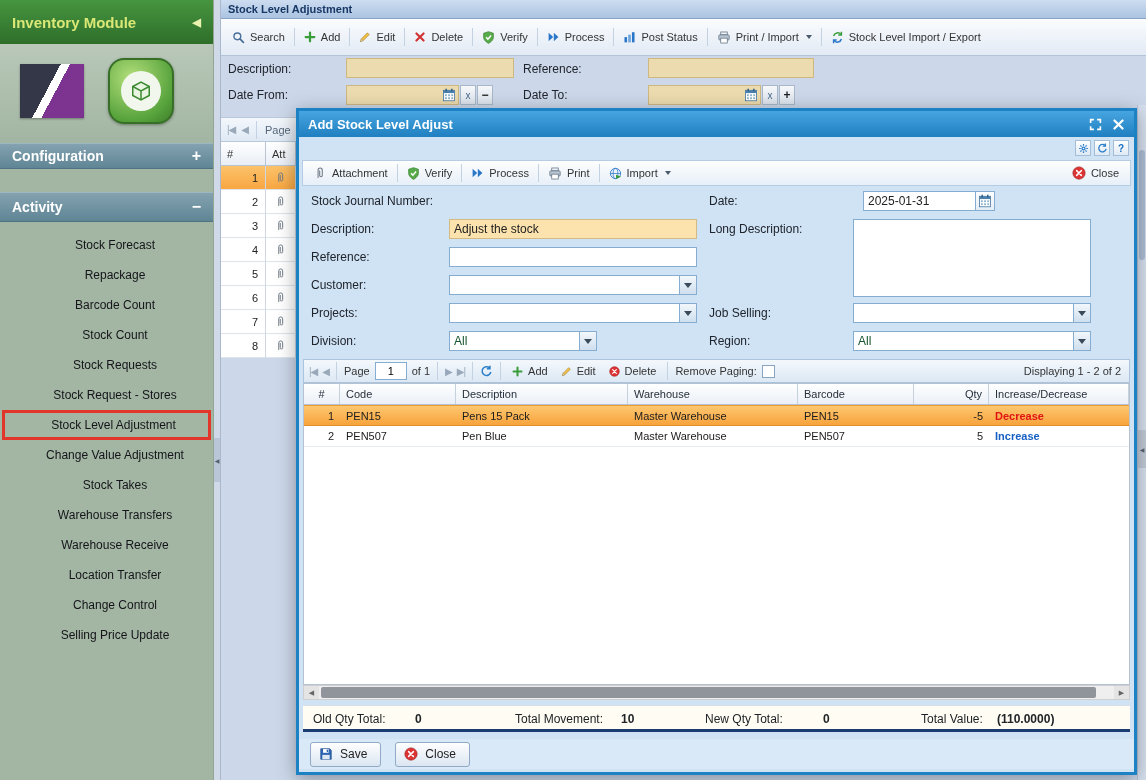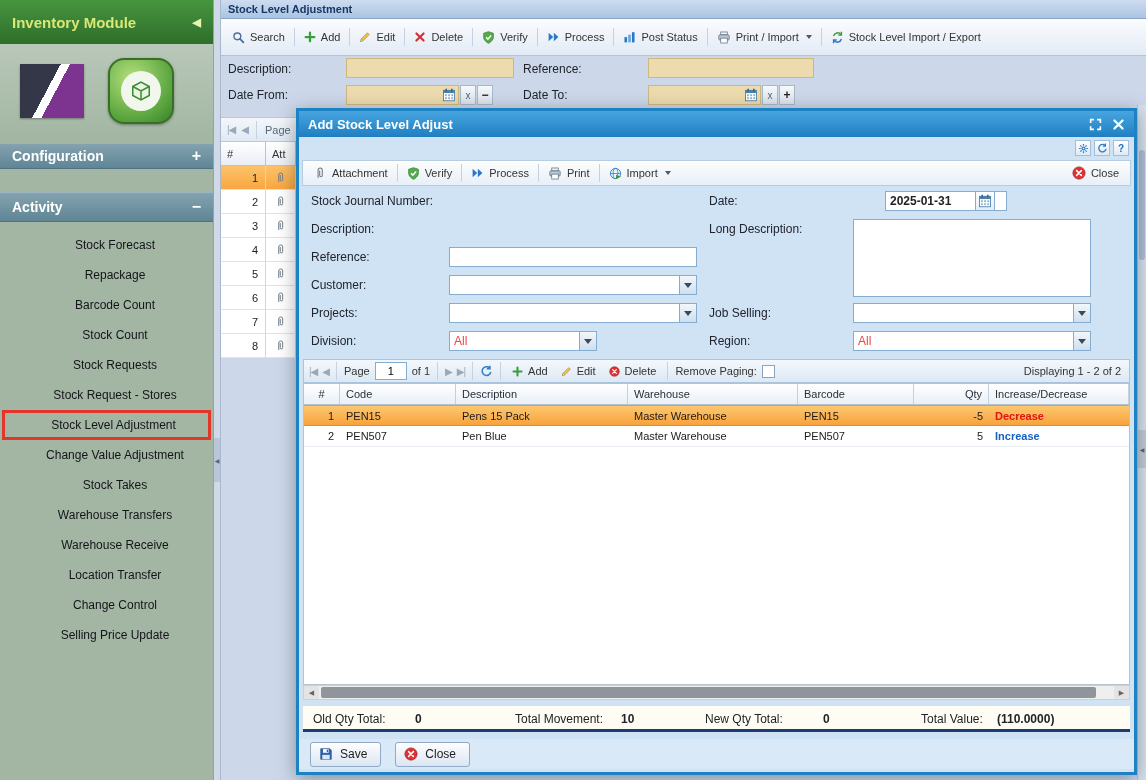--- a/index.html
+++ b/index.html
@@ -49,21 +49,21 @@
   .d-title-icons{margin-left:auto;display:flex;align-items:center;gap:10px;}
   .d-title-icons span{cursor:pointer;display:flex;}
   .d-mini-icons{position:absolute;right:5px;top:29px;display:flex;gap:3px;}
   .sq-ico{width:16px;height:16px;background:linear-gradient(#ffffff,#dfeaf4);border:1px solid #a3bed6;box-sizing:border-box;display:flex;align-items:center;justify-content:center;font-size:10px;color:#1d6fc0;font-weight:bold;cursor:pointer;}
   .d-toolbar{position:absolute;left:3px;top:49px;width:829px;height:26px;background:linear-gradient(#fdfefe,#e7eff8);border:1px solid #b5cce2;box-sizing:border-box;display:flex;align-items:center;padding:0 4px;}
   .d-label{position:absolute;font-size:12px;color:#20242c;}
   .txt{position:absolute;height:20px;background:#fff;border:1px solid #85add1;box-sizing:border-box;font-size:12px;font-family:"Liberation Sans",sans-serif;padding:0 4px;color:#222;}
   input.txt{outline:none;}
   .txt.orange{background:#fce2ac;border-color:#d3ba83;}
   .combo{position:absolute;height:20px;display:flex;box-sizing:border-box;}
-  .combo-text{flex:1;background:#fff;border:1px solid #85add1;border-right:none;box-sizing:border-box;font-size:12px;display:flex;align-items:center;padding:0 4px;color:#ef4444;}
+  .combo-text{flex:1;background:#fff;border:1px solid #85add1;border-right:none;box-sizing:border-box;font-size:12px;display:flex;align-items:center;padding:0 4px;color:#14532d;}
   .combo-btn{width:18px;background:linear-gradient(#f2f7fb,#cfdfee);border:1px solid #85add1;box-sizing:border-box;display:flex;align-items:center;justify-content:center;cursor:pointer;}
   .tri{width:0;height:0;border-left:4px solid transparent;border-right:4px solid transparent;border-top:5px solid #3a4a5a;}
   .cal-btn{position:absolute;width:20px;height:20px;background:linear-gradient(#ffffff,#e3edf6);border:1px solid #85add1;box-sizing:border-box;display:flex;align-items:center;justify-content:center;cursor:pointer;}
   textarea.big{position:absolute;background:#fff;border:1px solid #85add1;box-sizing:border-box;resize:none;font-family:"Liberation Sans",sans-serif;font-size:12px;outline:none;}
   .d-pager{position:absolute;left:4px;top:248px;width:827px;height:24px;background:linear-gradient(#f3f8fc,#dce8f4);border:1px solid #a9c4dc;box-sizing:border-box;display:flex;align-items:center;padding:0 5px;font-size:11px;color:#333;gap:5px;}
   .pgin{width:30px;height:16px;border:1px solid #85add1;font-size:11px;text-align:center;font-family:"Liberation Sans",sans-serif;outline:none;padding:0;}
   .chk{width:13px;height:13px;background:#fff;border:1px solid #8aa4c0;display:inline-block;box-sizing:border-box;cursor:pointer;}
   .d-grid-head{position:absolute;left:4px;top:272px;width:827px;height:22px;display:flex;background:linear-gradient(#ffffff,#eaf0f7);border:1px solid #b4c2d2;box-sizing:border-box;}
   .gh{border-right:1px solid #c6d1de;box-sizing:border-box;font-size:11px;color:#26303c;display:flex;align-items:center;padding:0 6px;}
   .d-grid-body{position:absolute;left:4px;top:294px;width:827px;height:280px;background:#fff;border:1px solid #b4c2d2;border-top:none;box-sizing:border-box;}
@@ -477,28 +477,29 @@
       <div class="tb-btn" style="margin-left:auto">
         <svg width="14" height="14">
             <use href="#i-redcirc"></use>
           </svg>
         <span>Close</span>
       </div>
     </div>
 
     <div class="d-label" style="left:12px;top:83px">Stock Journal Number:</div>
     <div class="d-label" style="left:410px;top:83px">Date:</div>
-    <input class="txt" style="left: 586px; top: 80px; width: 122px; font-weight: bold;" value="2025-01-31">
+    <input class="txt" style="left: 564px; top: 80px; width: 122px;" value="2025-01-31">
     <div class="cal-btn" style="left:676px;top:80px">
       <svg width="14" height="14">
           <use href="#i-cal"></use>
         </svg>
     </div>
 
     <div class="d-label" style="left:12px;top:111px">Description:</div>
+    <input class="txt orange" style="left: 150px; top: 108px; width: 248px;" value="Adjust the stock">
     <div class="d-label" style="left:410px;top:111px">Long Description:</div>
     <textarea class="big" style="left: 554px; top: 108px; width: 238px; height: 78px;"></textarea>
 
     <div class="d-label" style="left:12px;top:139px">Reference:</div>
     <input class="txt" style="left: 150px; top: 136px; width: 248px;">
 
     <div class="d-label" style="left:12px;top:167px">Customer:</div>
     <div class="combo" style="left:150px;top:164px;width:248px">
       <div class="combo-text"></div>
       <div class="combo-btn">

